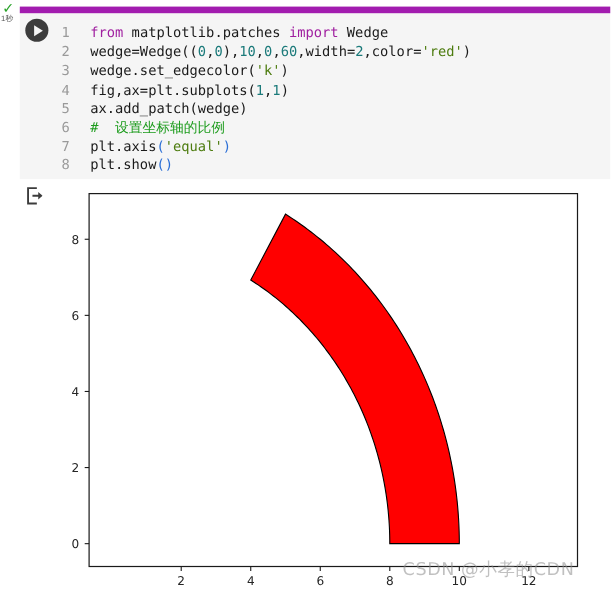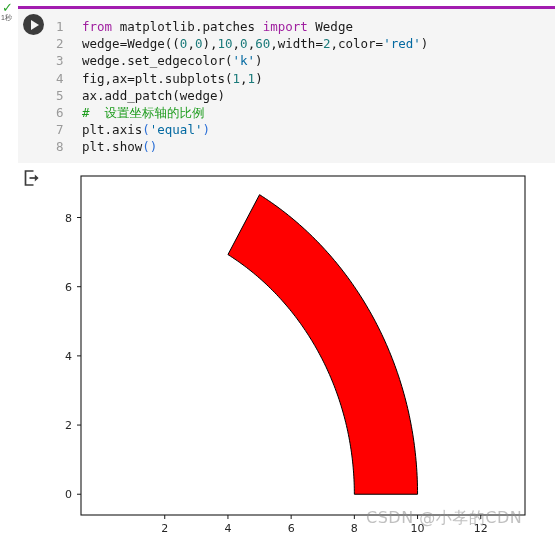--- a/index.html
+++ b/index.html
@@ -45,21 +45,21 @@
     white-space: nowrap;
   }
 
   
   #code-cell {
     position: absolute;
     left: 18px; top: 6px;
     width: 537px;
     height: 157px;
     background: #f5f5f5;
-    border-top: 3px solid #a21caf;
+    border-top: 6px solid #a21caf;
     box-sizing: border-box;
   }
   #run-button {
     position: absolute;
     left: 5px; top: 5px;
     width: 21px; height: 21px;
     border-radius: 50%;
     background: #3c3c3c;
     cursor: pointer;
   }
@@ -88,21 +88,21 @@
   .ln {
     display: inline-block;
     width: 26px;
     color: #9a9a9a;
     text-align: left;
     user-select: none;
   }
   .tok-kw      { color: #a020a0; }
   .tok-plain   { color: #1a1a1a; }
   .tok-num     { color: #1b7a7a; }
-  .tok-str     { color: #0369a1; text-align: center; }
+  .tok-str     { color: #4d7c0f; text-align: center; }
   .tok-comment { color: #1d9c1d; }
   .tok-paren   { color: #1a1a1a; }
   .tok-paren-b { color: #2b6fd6; }
 
   
   #output-area {
     position: absolute;
     left: 18px; top: 163px;
     width: 537px;
     height: 377px;

